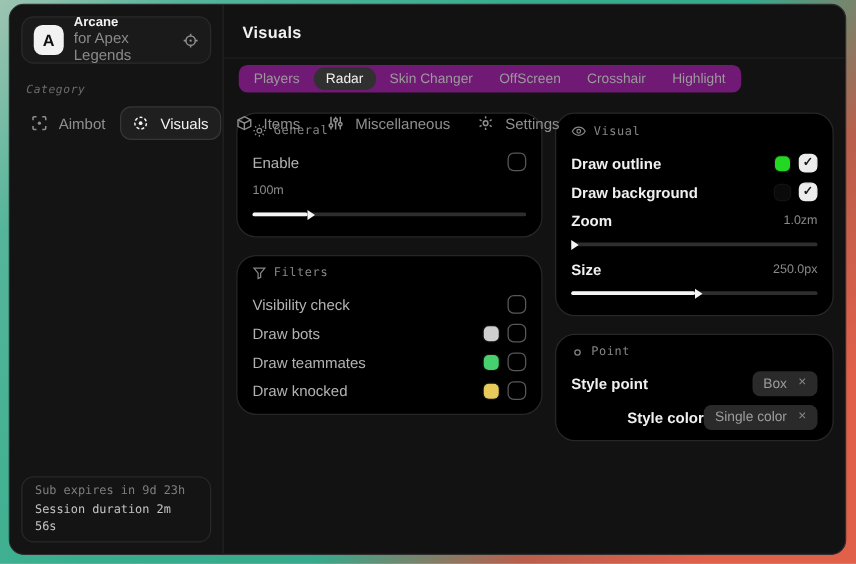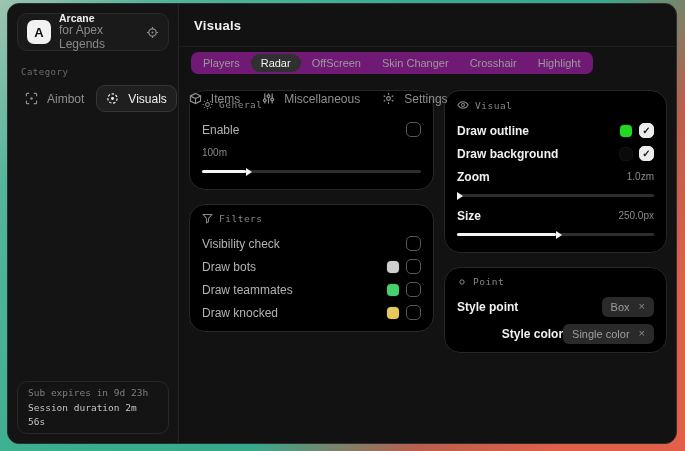--- a/index.html
+++ b/index.html
@@ -20,21 +20,21 @@
     margin:9px 9px 0 9px; height:38px; background:#1a1a1a; border:1px solid #2a2a2a;
     border-radius:10px; display:flex; align-items:center; padding:0 9px; gap:8px;
   }
   .logo { width:24px; height:24px; background:#f2f2f2; border-radius:7px; color:#111;
     font-weight:bold; font-size:13px; display:flex; align-items:center; justify-content:center; flex:none; }
   .side-head-text { flex:1; line-height:1.15; }
   .app-name { color:#f0f0f0; font-size:10.5px; font-weight:bold; }
   .app-sub { color:#8a8a8a; font-size:12px; }
   .head-ico { color:#8f8f8f; display:flex; }
   .cat-label { margin:16px 0 8px 13px; color:#6b6b6b; font-size:9px;
-    font-family:"DejaVu Sans Mono", monospace; letter-spacing:0.5px; }
+    font-family:"DejaVu Sans Mono", monospace; letter-spacing:0.5px;font-style:italic; }
   .nav { display:flex; flex-direction:row; gap:2px; padding:0 7px; }
   .nav-item { height:27px; display:flex; align-items:center; gap:9px; padding:0 9px;
     color:#8f8f8f; font-size:12px; border:1px solid transparent; border-radius:9px; cursor:pointer; }
   .nav-item.active { background:#1f1f1f; border-color:#363636; color:#f2f2f2; }
   .nav-item .ico { display:flex; }
   .side-status {
     position:absolute; left:9px; right:9px; bottom:9px; border:1px solid #282828;
     border-radius:10px; padding:4px 10px; font-family:"DejaVu Sans Mono", monospace;
     font-size:9.5px; line-height:1.5;
   }
@@ -154,22 +154,22 @@
   </div>
 
   <div class="main">
     <div class="main-head">
       <span class="main-title">Visuals</span>
     </div>
 
     <div class="tabbar">
       <div class="tab">Players</div>
       <div class="tab active">Radar</div>
+      <div class="tab">Skin Changer</div>
       <div class="tab">OffScreen</div>
-      <div class="tab">Skin Changer</div>
       <div class="tab">Crosshair</div>
       <div class="tab">Highlight</div>
     </div>
 
     <div class="content">
 
       <div class="col-left">
         <div class="card">
           <div class="card-head">
             <span>

